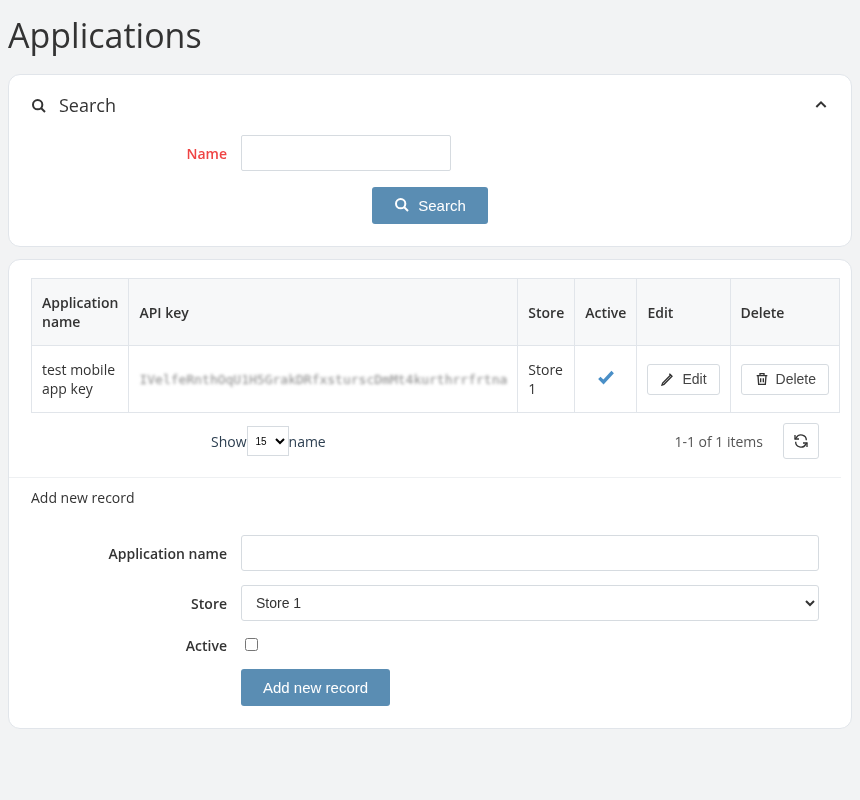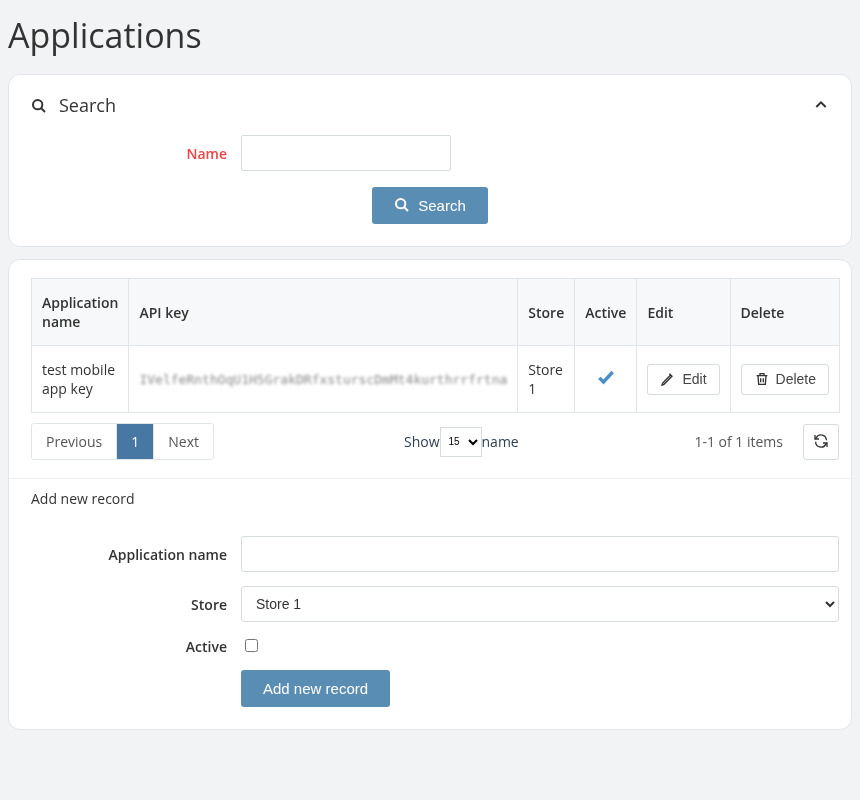--- a/index.html
+++ b/index.html
@@ -71,21 +71,21 @@
     font-size: 15px;
     cursor: pointer;
   }
   .btn-light {
     background: #fff;
     color: #444;
     border: 1px solid #d6dbe0;
     padding: 6px 12px;
     font-size: 14px;
   }
-  .data-panel { padding: 18px 12px 0 22px; }
+  .data-panel { padding: 18px 32px 0 22px; }
   table {
     width: 100%;
     border-collapse: collapse;
     border: 1px solid #e1e5ea;
   }
   th, td {
     border: 1px solid #e1e5ea;
     padding: 14px 10px;
     text-align: left;
     vertical-align: middle;
@@ -288,25 +288,20 @@
                 </svg>
             </span>
             <span>Delete</span>
           </button>
         </td>
       </tr>
     </tbody>
   </table>
 
   <div class="table-footer">
-    <div class="pager">
-      <a>Previous</a>
-      <a class="active">1</a>
-      <a>Next</a>
-    </div>
 
     <div class="show-group" style="margin-left:180px;">
       <span>Show</span>
       <select class="page-size">
         <option>15</option>
       </select>
       <span>name</span>
     </div>
 
     <span class="count-text" style="margin-left:auto;">1-1 of 1 items</span>

